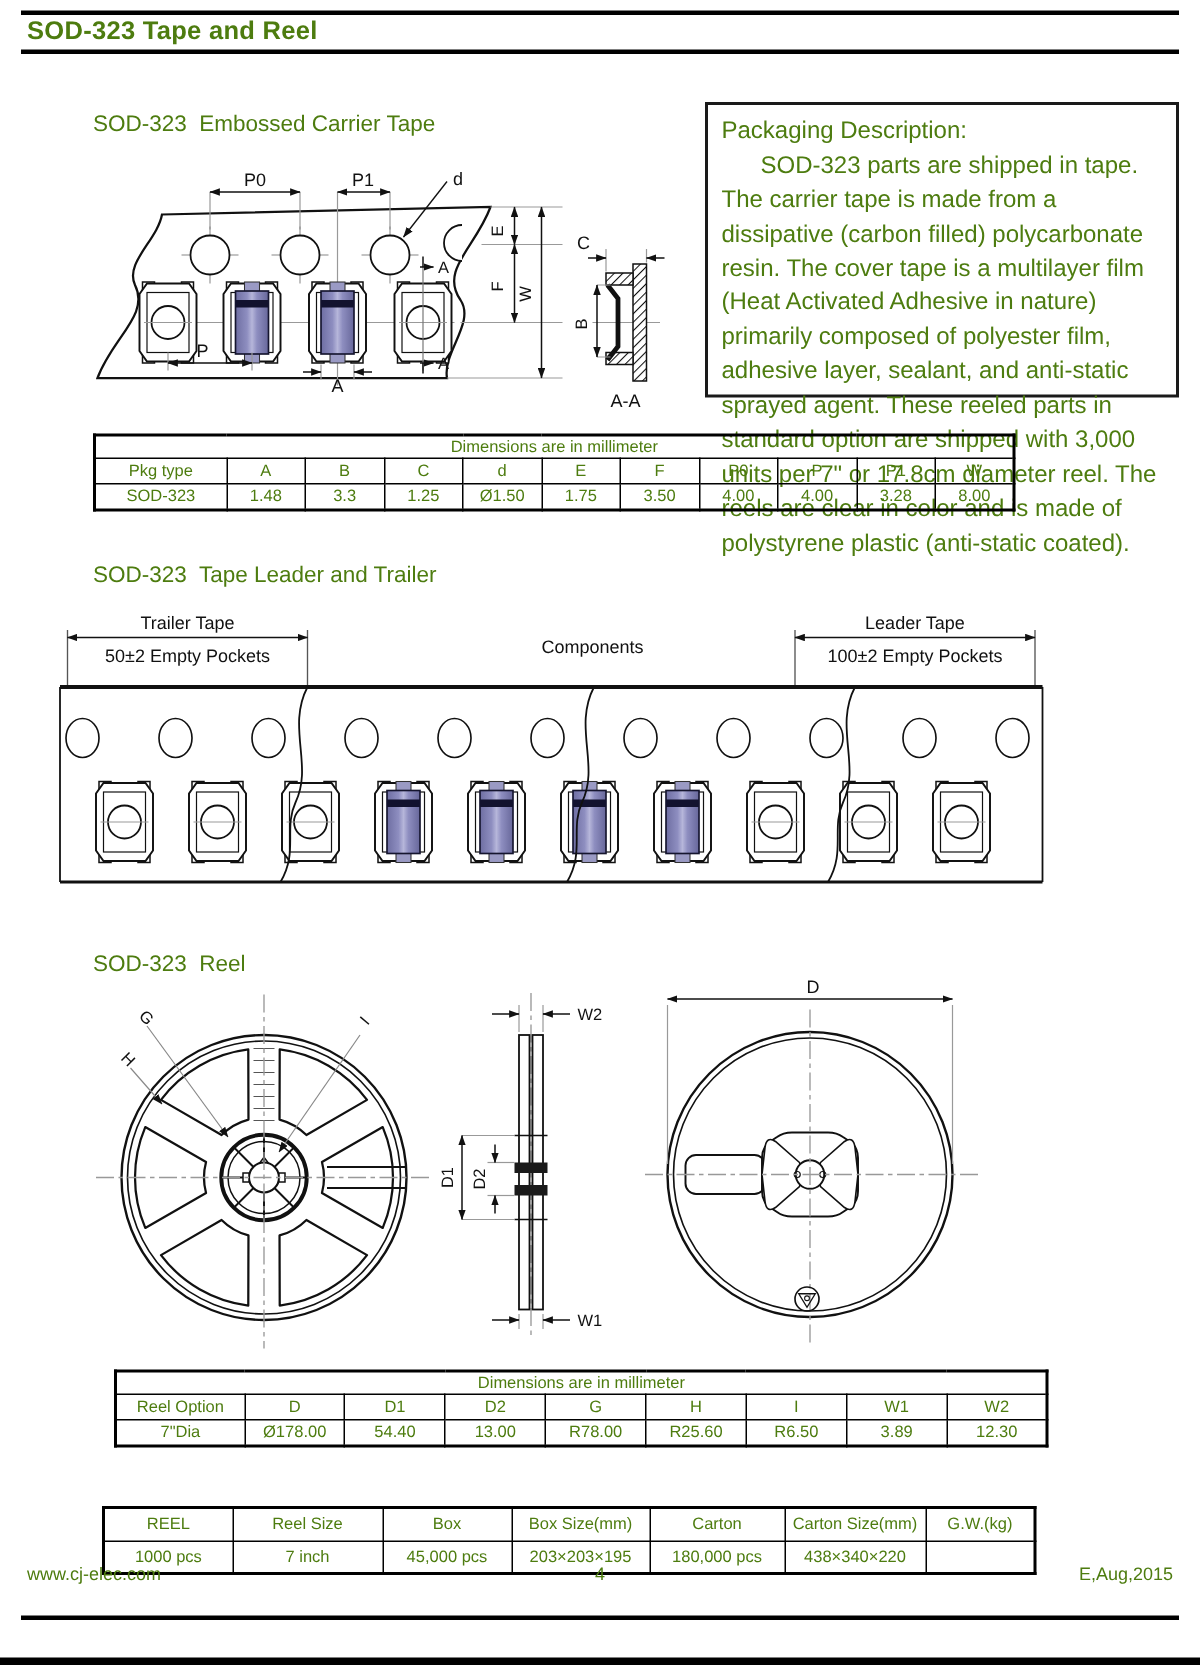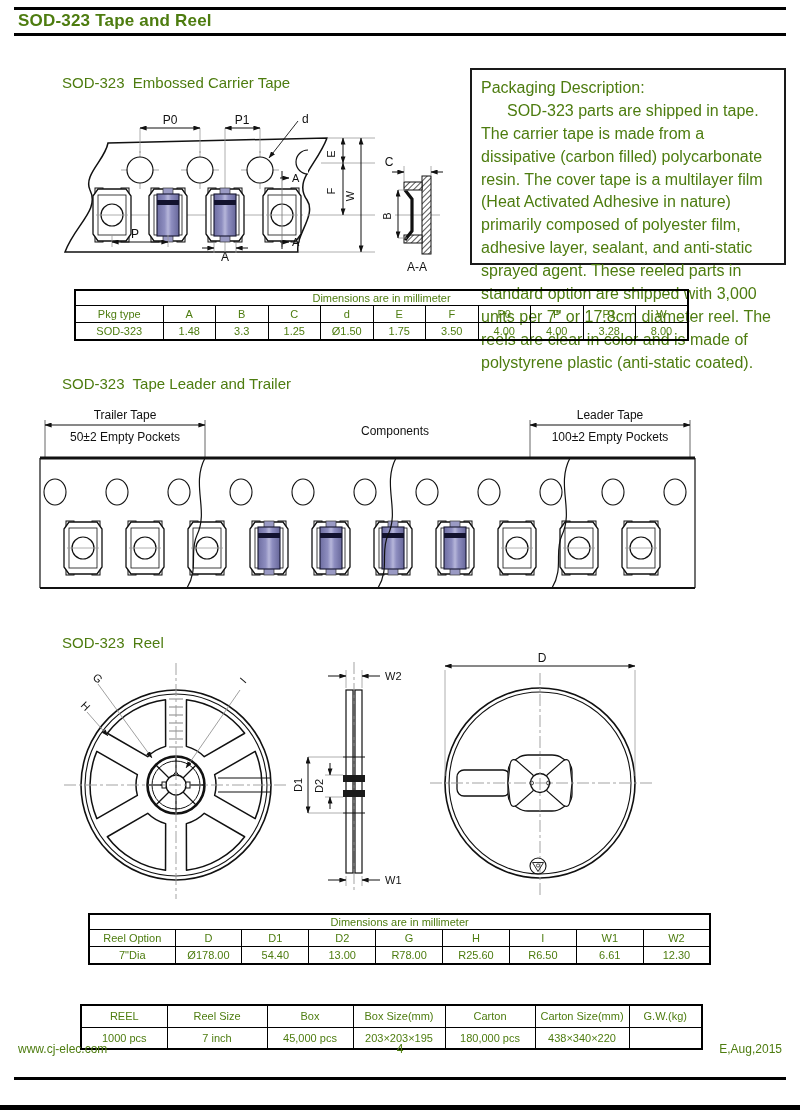--- a/index.html
+++ b/index.html
@@ -8,21 +8,21 @@
   .abs{position:absolute;}
   .rule{position:absolute;background:#000;}
   .doc-title{font-size:17px;font-weight:bold;letter-spacing:.2px;}
   .sec-title{font-size:15px;white-space:pre;text-align:center;}
   .pkgbox{position:absolute;left:470px;top:68px;width:316px;height:197px;
           border:2px solid #1a1a1a;box-sizing:border-box;padding:7px 9px;font-size:16px;line-height:1.43;}
   .pkgbox .body{text-indent:26px;}
   table.dtab{border-collapse:collapse;table-layout:fixed;font-size:11px;}
   table.dtab td,table.dtab th{border:1px solid #000;text-align:center;padding:0;
       font-weight:normal;height:16px;overflow:hidden;white-space:nowrap;}
-  table.dtab{border:2px solid #000;margin-left:12px;}
+  table.dtab{border:2px solid #000;}
   table.dtab .cap td{height:14px;}
   .footer-txt{position:absolute;font-size:12px;top:1042px;}
   svg text{font-family:"Liberation Sans","DejaVu Sans",sans-serif;fill:#111;}
 </style>
 </head>
 <body>
 
 <div class="page">
 
   <svg width="0" height="0" style="position:absolute">
@@ -381,21 +381,21 @@
       <th>W2</th>
     </tr>
     <tr>
       <td>7"Dia</td>
       <td>Ø178.00</td>
       <td>54.40</td>
       <td>13.00</td>
       <td>R78.00</td>
       <td>R25.60</td>
       <td>R6.50</td>
-      <td>6.61</td>
+      <td>3.89</td>
       <td>12.30</td>
     </tr>
   </tbody>
     </table>
 
   <table class="dtab abs" style="left:68px;top:1004px;width:621px">
     <colgroup>
       <col style="width:86px">
         <col style="width:100px">
         <col style="width:86px">

